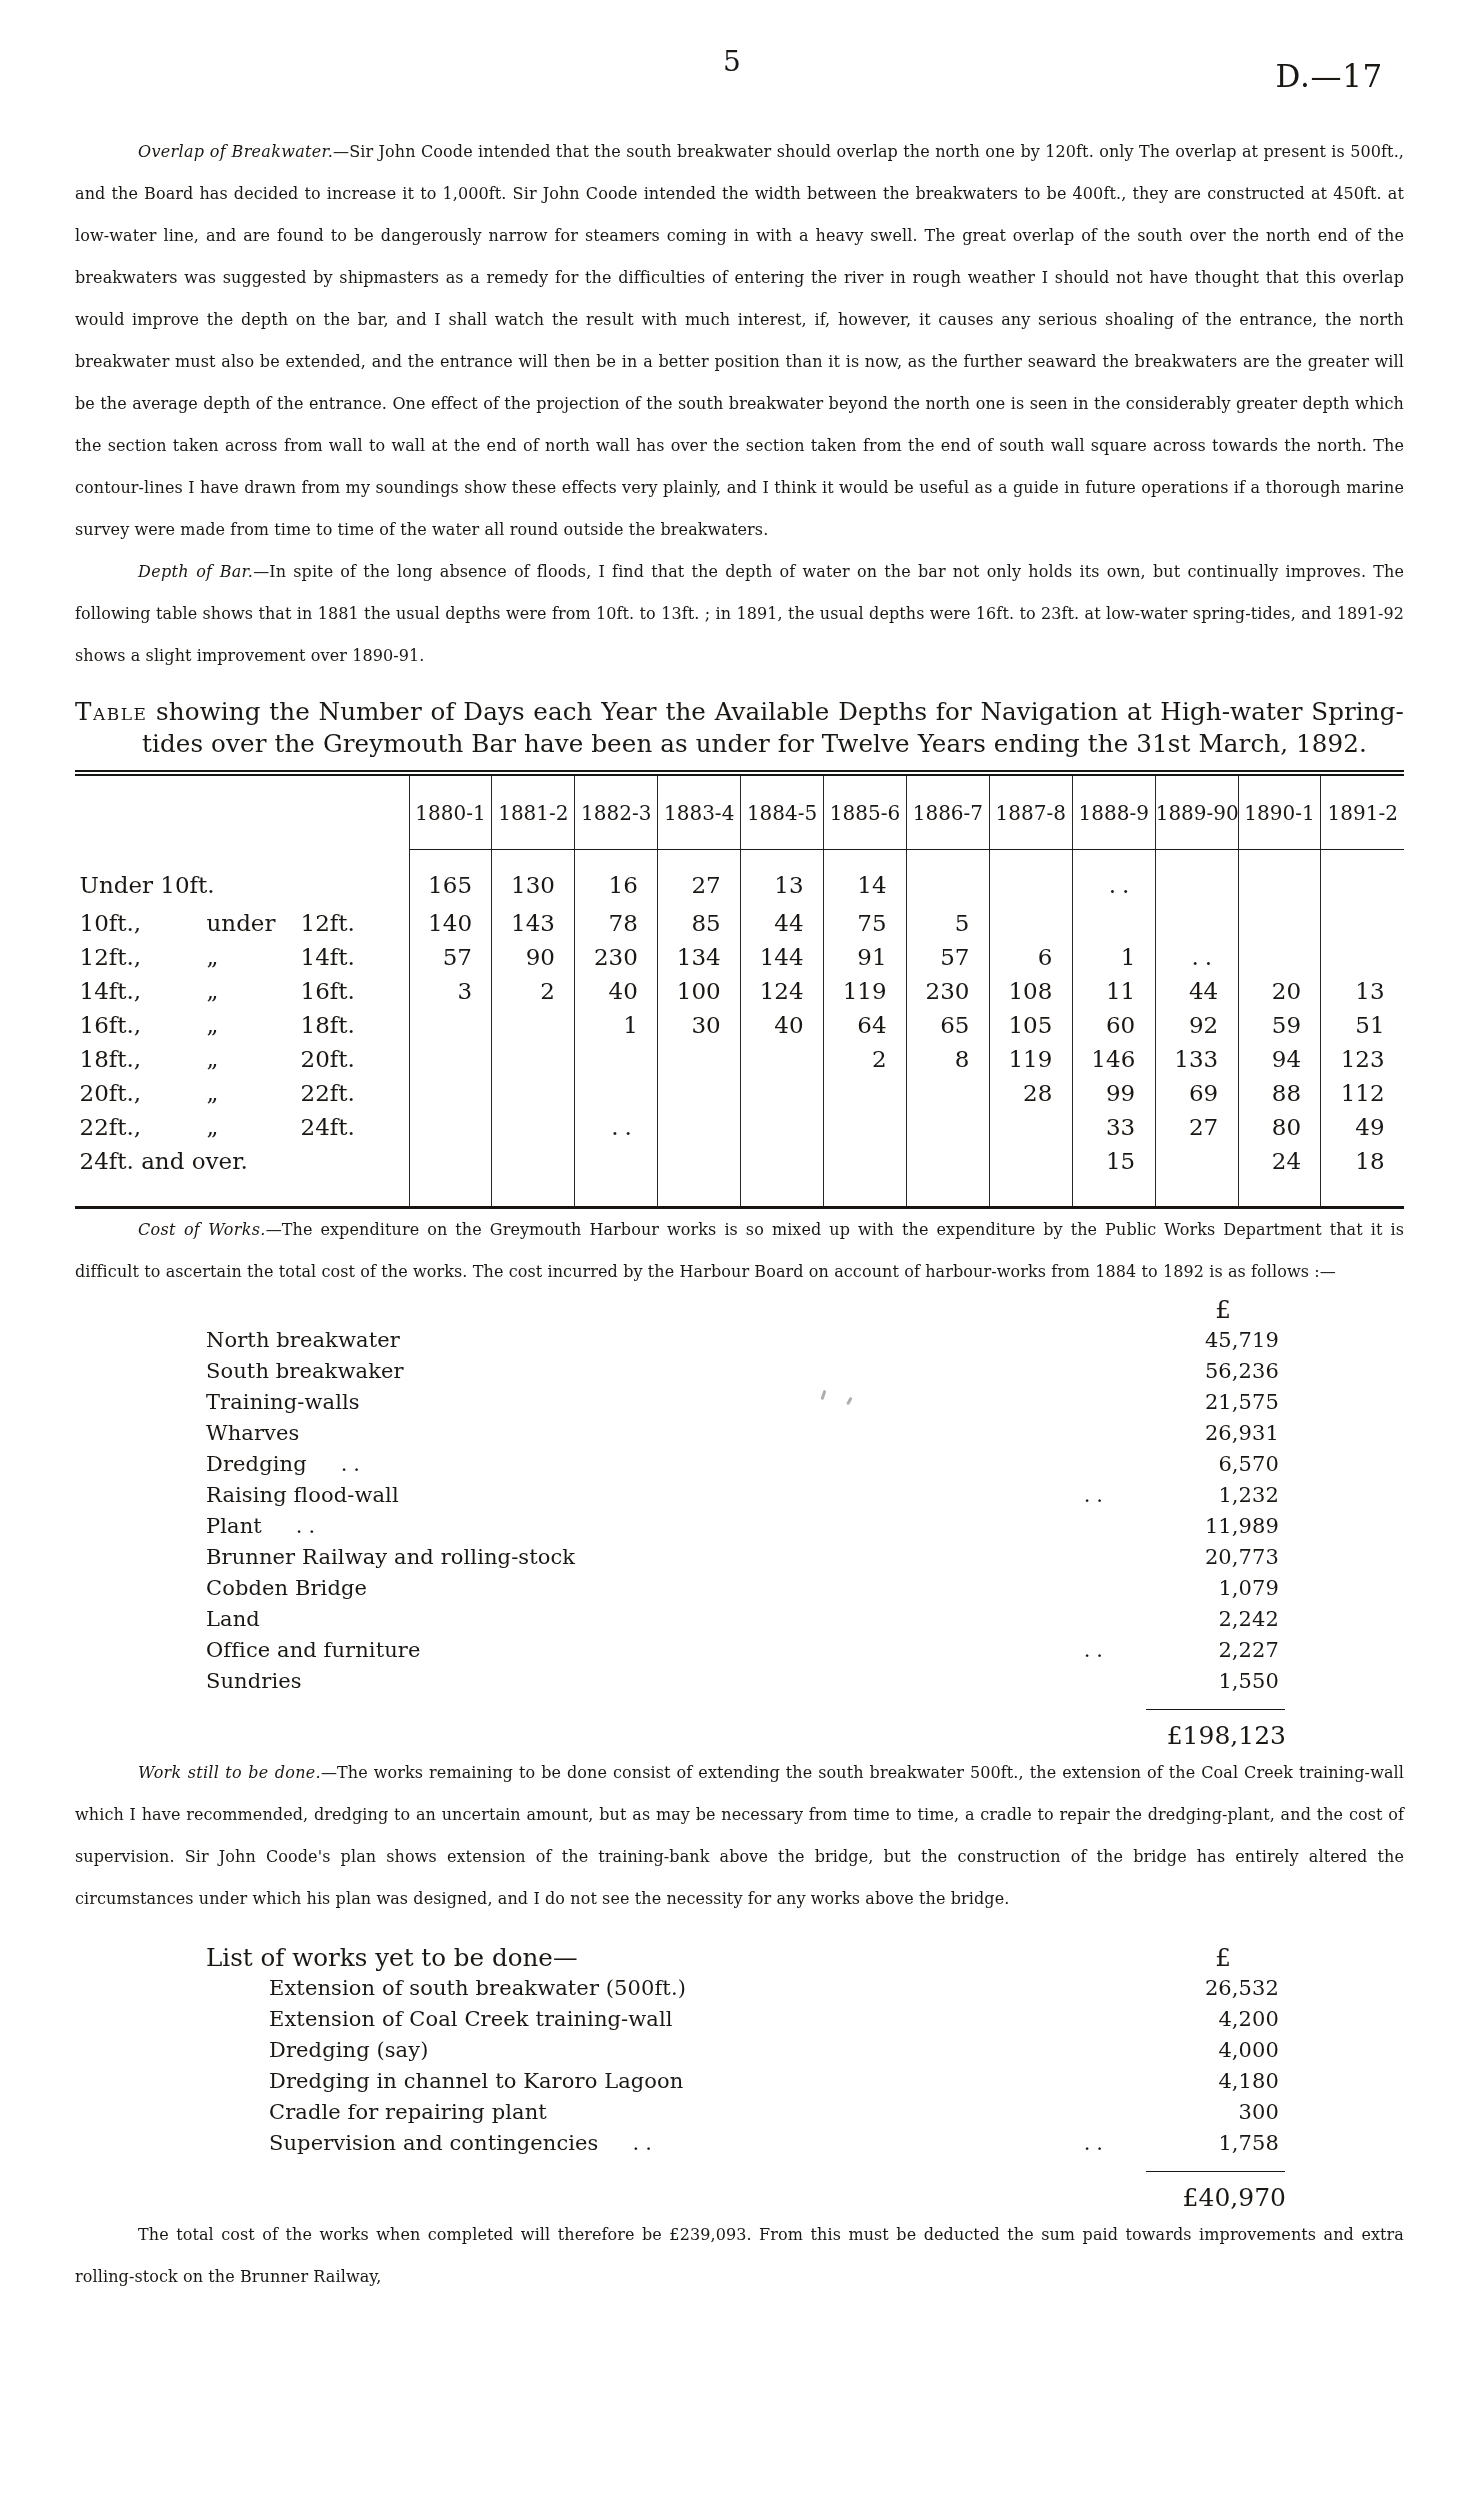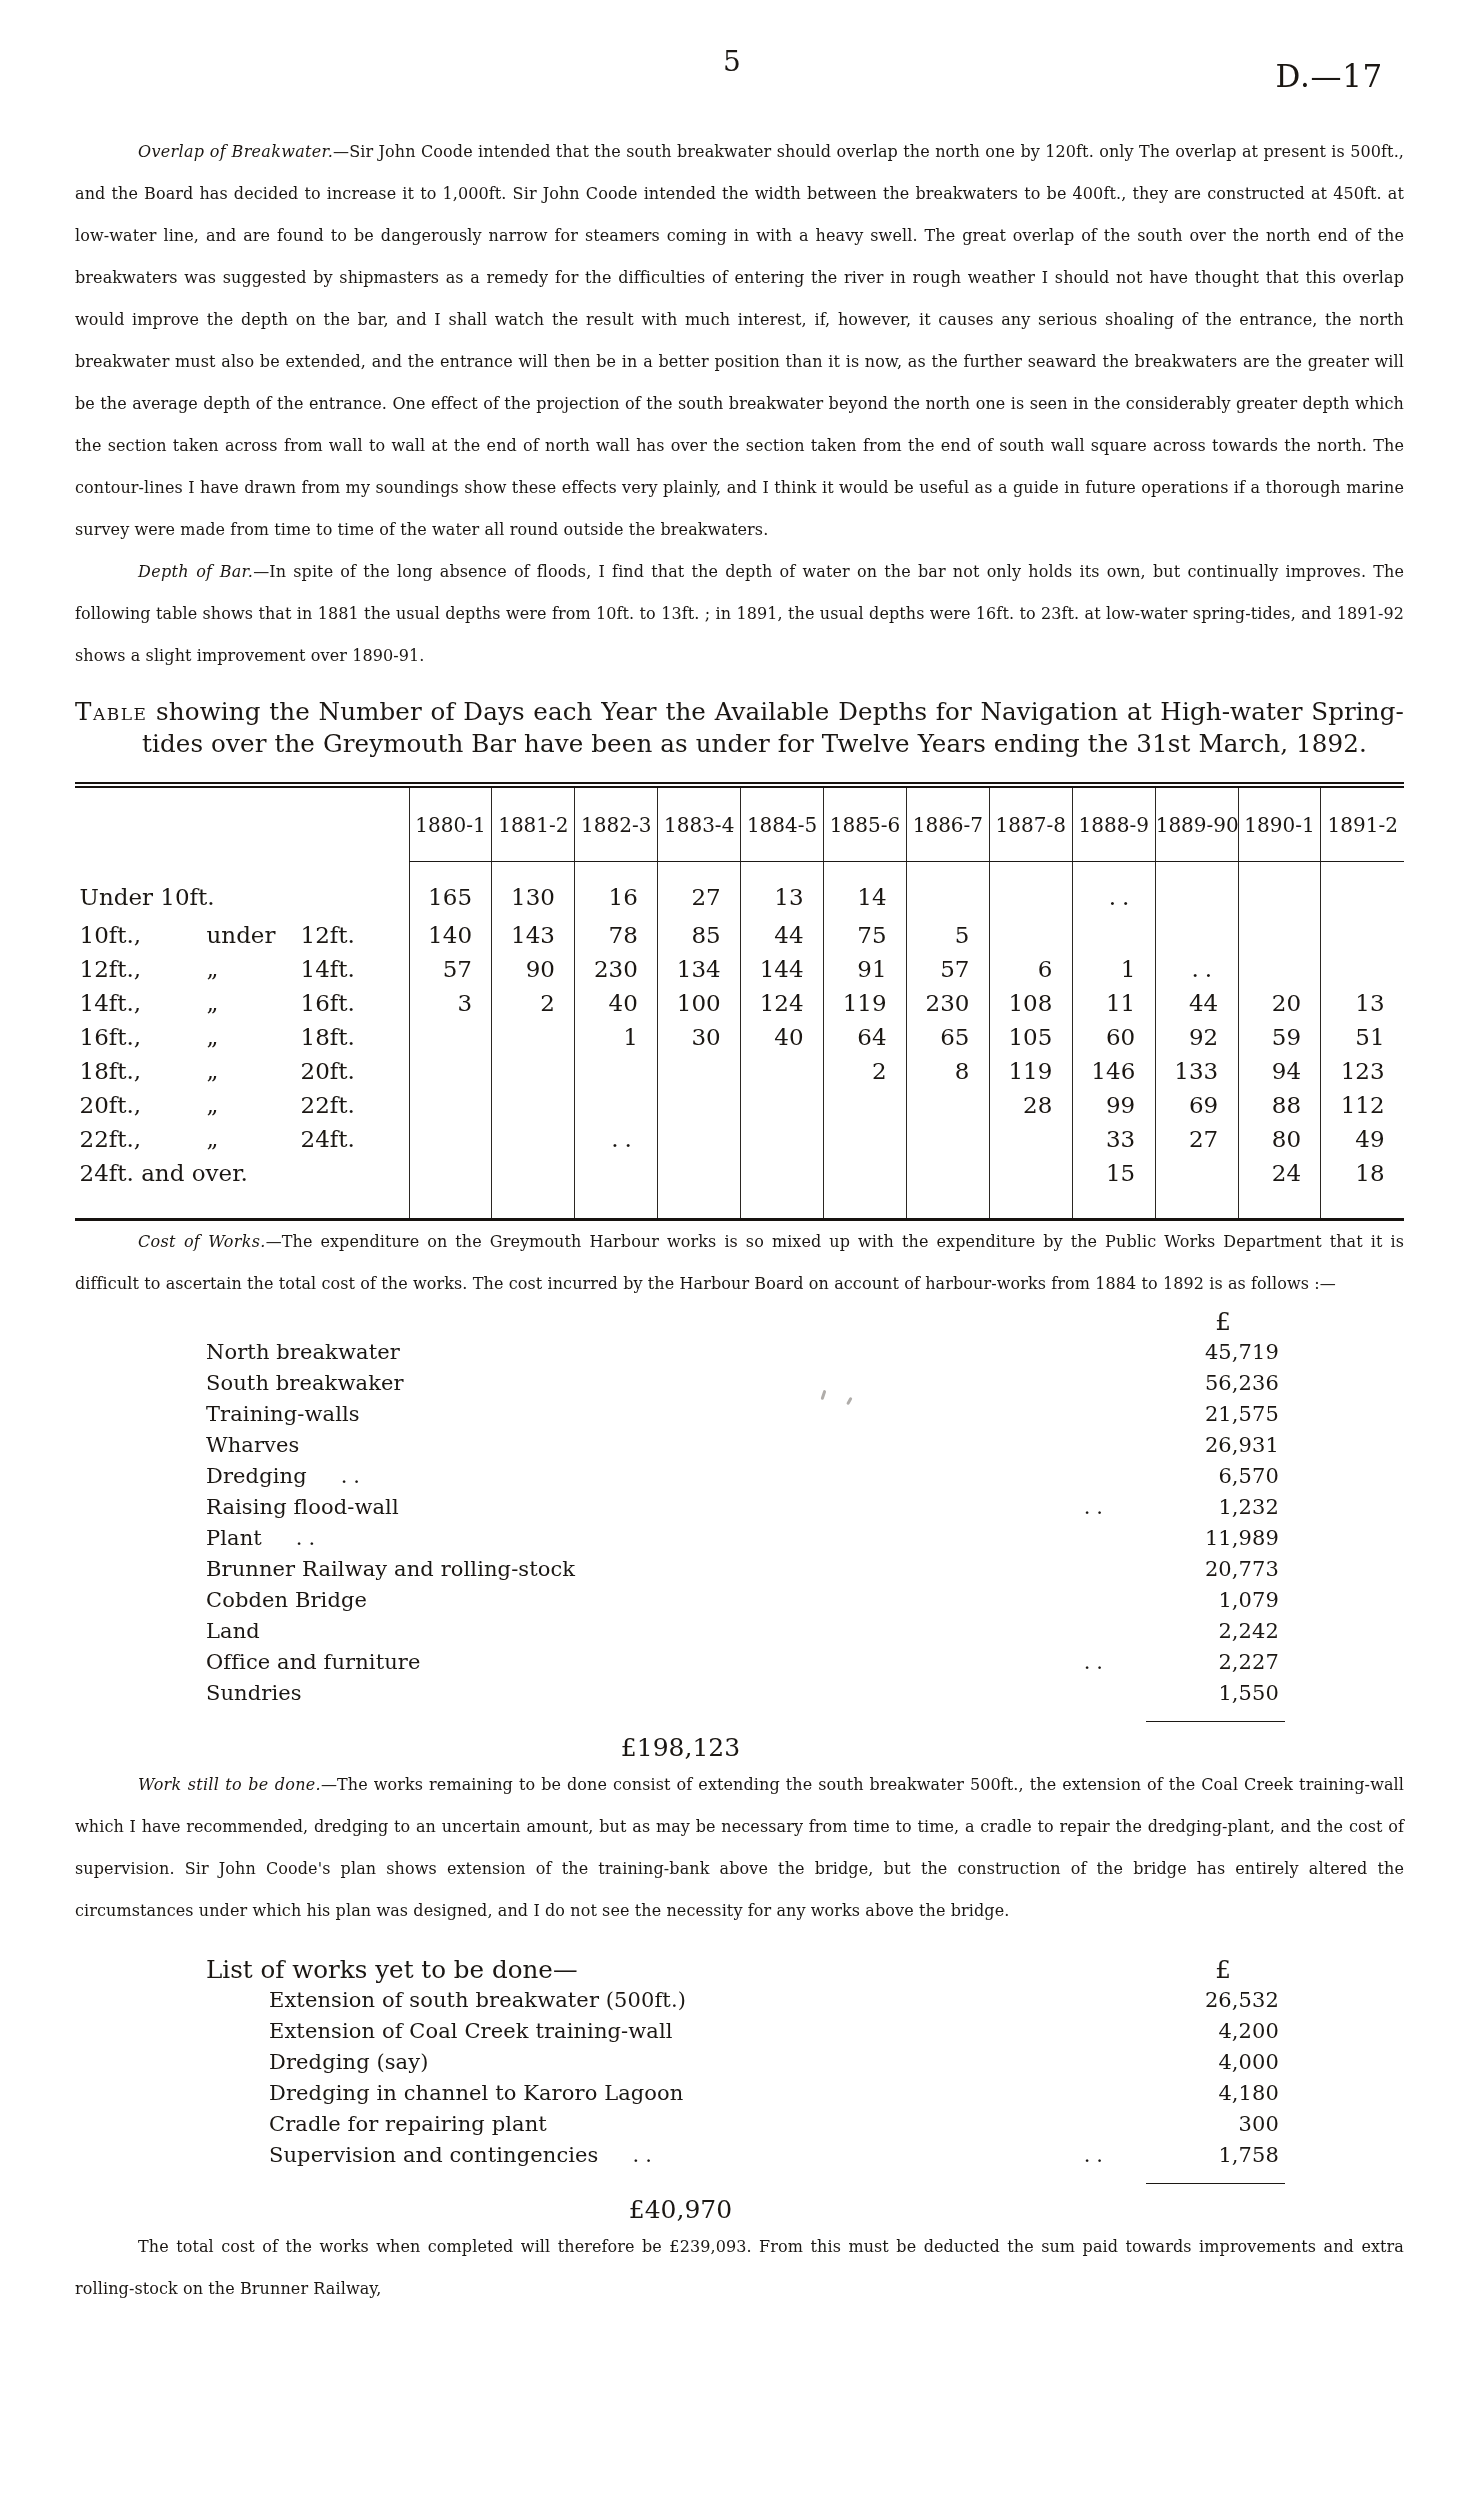--- a/index.html
+++ b/index.html
@@ -34,21 +34,21 @@
   p.body i { letter-spacing: 0.3px; }
   
   .caption {
     margin: 19.4px 0 0 0; font-size: 24.6px; line-height: 32px;
     text-align: justify;
     padding-left: 67px; text-indent: -67px;
     letter-spacing: 0.1px;
   }
   .smallcaps { font-variant: small-caps; letter-spacing: 1.5px; }
   
-  .tblwrap { margin-top: 22px; }
+  .tblwrap { margin-top: 10px; }
   table.depths {
     width: 100%;
     border-collapse: collapse;
     table-layout: fixed;
     border-top: 6px double #171310;
     border-bottom: 3.7px solid #171310;
   }
   table.depths col.stubcol { width: 334px; }
   table.depths th {
     font-weight: normal; font-size: 20px;
@@ -94,21 +94,21 @@
   .m-label { white-space: nowrap; }
   .m-mid { margin-left: 34px; min-width: 33px; }
   .m-fill { flex: 1; }
   .m-end { margin-right: 54px; min-width: 33px; text-align: right; }
   .m-val { min-width: 116px; text-align: right; }
   .total-rule {
     height: 0; border-top: 1.9px solid #1c1814;
     width: 139px; margin: 12px 119px 9px auto;
   }
   .money-total {
-    text-align: center; padding-right: 118px;
+    text-align: right; padding-right: 118px;
     font-size: 25px; height: 33px; line-height: 33px;
   }
   
   .sp-cost { margin-top: 24px; }
   .sp-work { margin-top: 9px; }
   .sp-final { margin-top: 21px; }
   
   .speck {
     position: absolute; background: #6f6a64; opacity: 0.55;
     border-radius: 1.5px;

